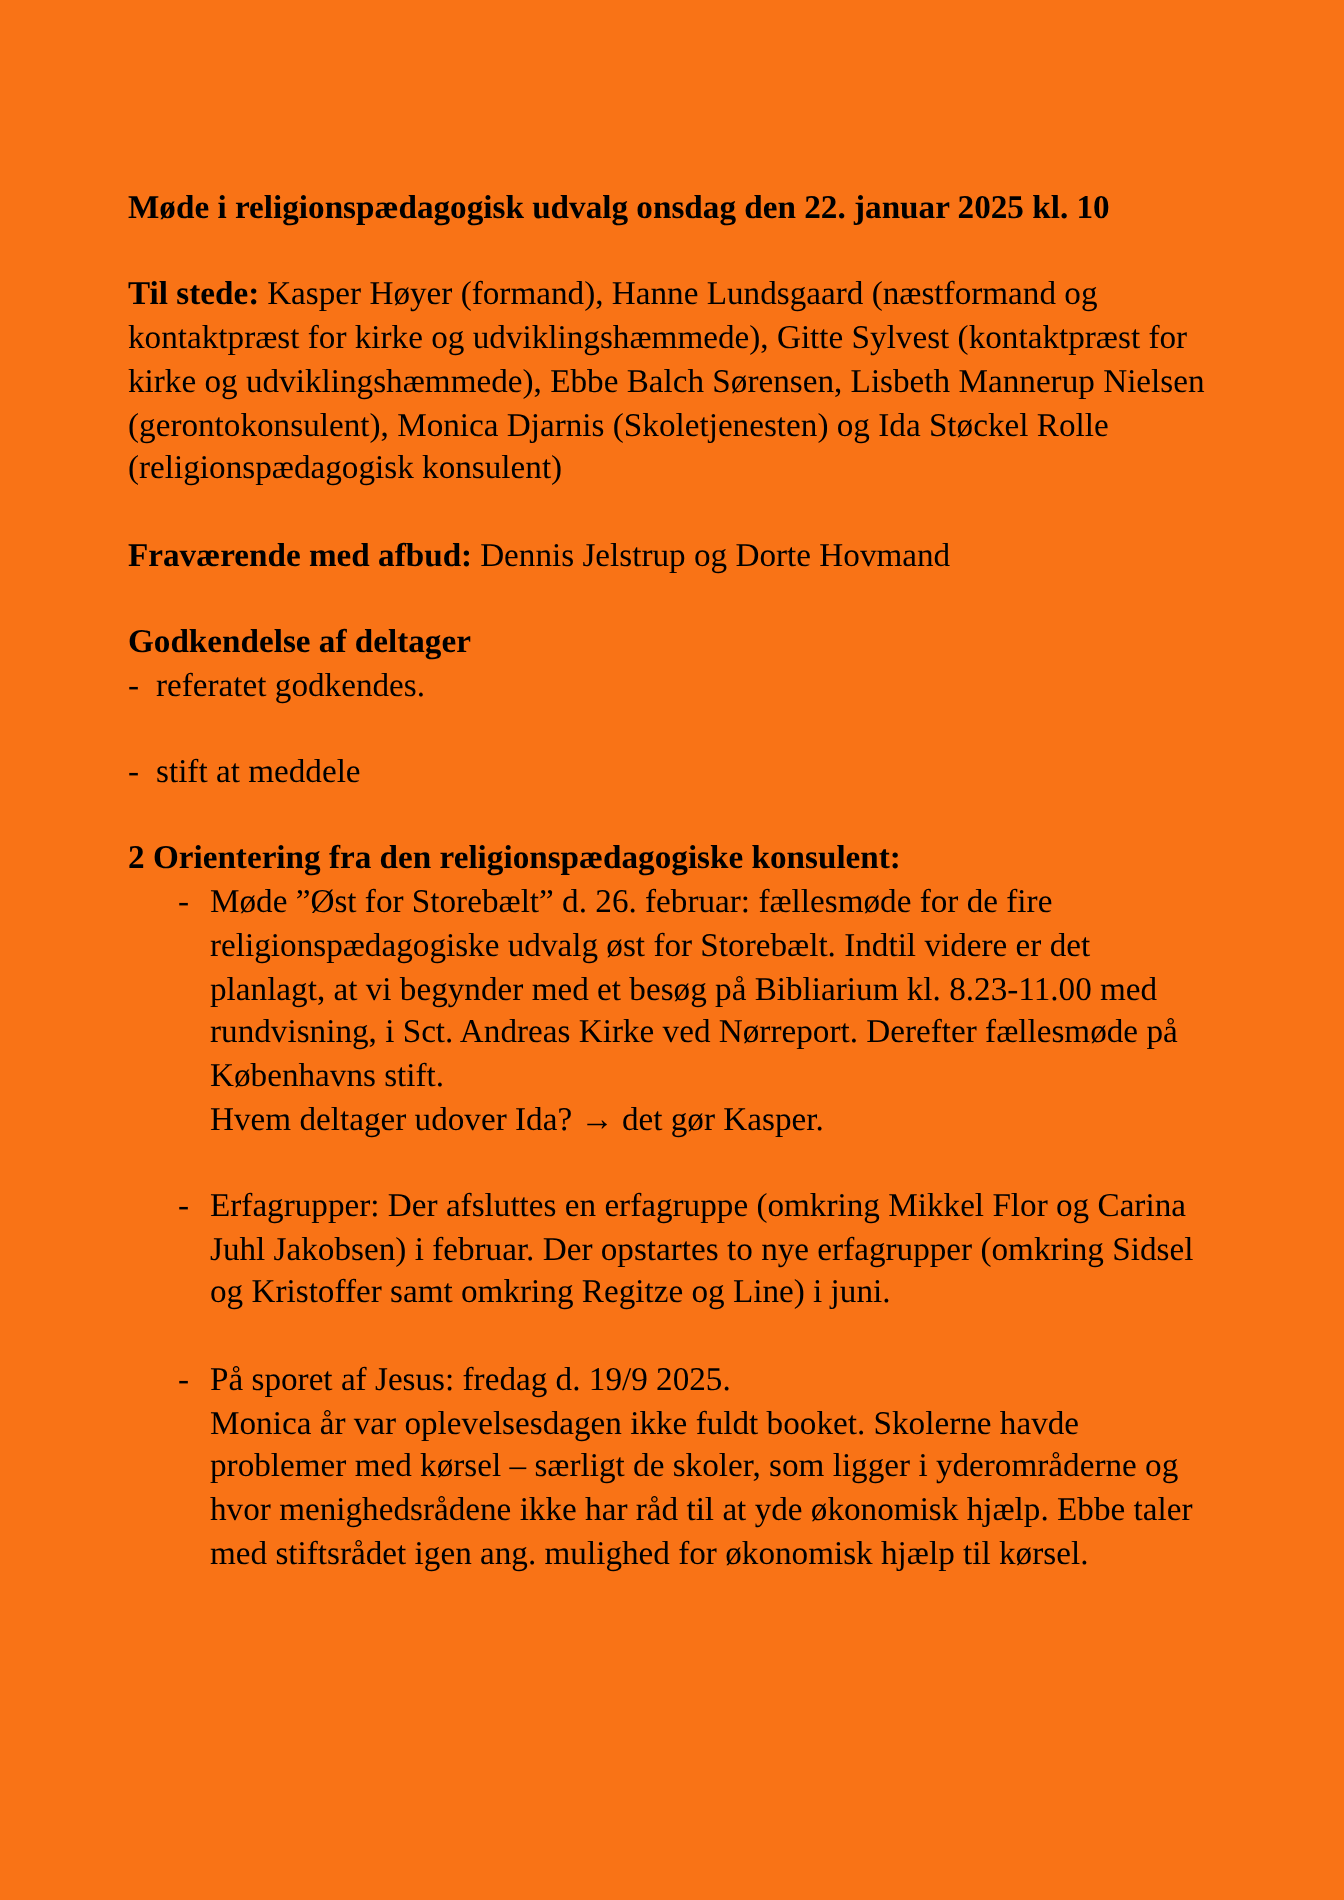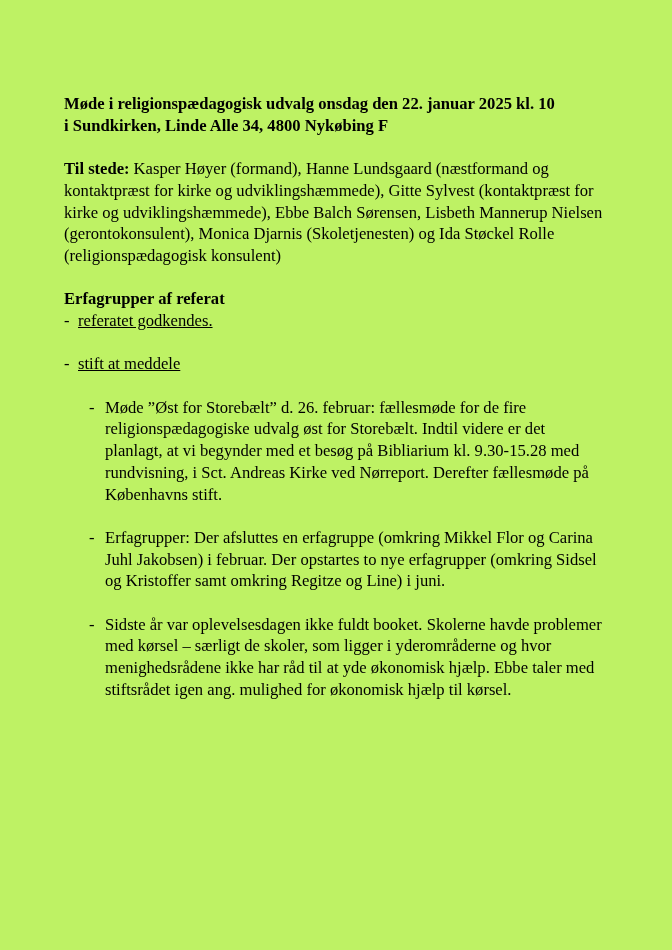--- a/index.html
+++ b/index.html
@@ -4,21 +4,21 @@
 <style>
   html, body {
     margin: 0;
     padding: 0;
     background: #ffffff;
   }
   .page {
     box-sizing: border-box;
     width: 672px;
     height: 950px;
-    background: #bef264;
+    background: #f97316;
     color: #000000;
     font-family: "Liberation Serif", "DejaVu Serif", serif;
     font-size: 16.6px;
     line-height: 21.7px;
     padding: 93px 66px 44px 64px;
     overflow: hidden;
   }
   .block {
     margin: 0 0 21.7px 0;
   }
@@ -31,21 +31,20 @@
   }
   .item-line {
     display: flex;
     align-items: flex-start;
   }
   .item-marker {
     flex: 0 0 14px;
   }
   .item-text {
     flex: 1;
-    text-decoration: underline;
   }
   .bullet {
     display: flex;
     align-items: flex-start;
   }
   .bullet + .bullet {
     margin-top: 21.7px;
   }
   .bullet-marker {
     flex: 0 0 41px;
@@ -56,60 +55,65 @@
     flex: 1;
   }
 </style>
 </head>
 <body>
 
 <div class="page">
 
   <div class="block bold">
     <div>Møde i religionspædagogisk udvalg onsdag den 22. januar 2025 kl. 10</div>
-    <div>i Sundkirken, Linde Alle 34, 4800 Nykøbing F</div>
   </div>
 
   <div class="block">
     <span class="inline-label">Til stede:</span><span>Kasper Høyer (formand), Hanne Lundsgaard (næstformand og kontaktpræst for kirke og udviklingshæmmede), Gitte Sylvest (kontaktpræst for kirke og udviklingshæmmede), Ebbe Balch Sørensen, Lisbeth Mannerup Nielsen (gerontokonsulent), Monica Djarnis (Skoletjenesten) og Ida Støckel Rolle (religionspædagogisk konsulent)</span>
   </div>
 
+  <div class="block">
+    <span class="inline-label">Fraværende med afbud:</span><span>Dennis Jelstrup og Dorte Hovmand</span>
+  </div>
 
   <div class="block">
-    <div class="bold">Erfagrupper af referat</div>
+    <div class="bold">Godkendelse af deltager</div>
     <div class="item-line">
       <span class="item-marker">-</span>
       <span class="item-text">referatet godkendes.</span>
     </div>
   </div>
 
   <div class="block">
     <div class="item-line">
       <span class="item-marker">-</span>
       <span class="item-text">stift at meddele</span>
     </div>
   </div>
 
   <div class="block">
+    <div class="bold">2 Orientering fra den religionspædagogiske konsulent:</div>
 
     <div class="bullet">
       <span class="bullet-marker">-</span>
       <div class="bullet-body">
-        <div>Møde ”Øst for Storebælt” d. 26. februar: fællesmøde for de fire religionspædagogiske udvalg øst for Storebælt. Indtil videre er det planlagt, at vi begynder med et besøg på Bibliarium kl. 9.30-15.28 med rundvisning, i Sct. Andreas Kirke ved Nørreport. Derefter fællesmøde på Københavns stift.</div>
+        <div>Møde ”Øst for Storebælt” d. 26. februar: fællesmøde for de fire religionspædagogiske udvalg øst for Storebælt. Indtil videre er det planlagt, at vi begynder med et besøg på Bibliarium kl. 8.23-11.00 med rundvisning, i Sct. Andreas Kirke ved Nørreport. Derefter fællesmøde på Københavns stift.</div>
+        <div>Hvem deltager udover Ida? → det gør Kasper.</div>
       </div>
     </div>
 
     <div class="bullet">
       <span class="bullet-marker">-</span>
       <div class="bullet-body">
         <div>Erfagrupper: Der afsluttes en erfagruppe (omkring Mikkel Flor og Carina Juhl Jakobsen) i februar. Der opstartes to nye erfagrupper (omkring Sidsel og Kristoffer samt omkring Regitze og Line) i juni.</div>
       </div>
     </div>
 
     <div class="bullet">
       <span class="bullet-marker">-</span>
       <div class="bullet-body">
-        <div>Sidste år var oplevelsesdagen ikke fuldt booket. Skolerne havde problemer med kørsel – særligt de skoler, som ligger i yderområderne og hvor menighedsrådene ikke har råd til at yde økonomisk hjælp. Ebbe taler med stiftsrådet igen ang. mulighed for økonomisk hjælp til kørsel.</div>
+        <div>På sporet af Jesus: fredag d. 19/9 2025.</div>
+        <div>Monica år var oplevelsesdagen ikke fuldt booket. Skolerne havde problemer med kørsel – særligt de skoler, som ligger i yderområderne og hvor menighedsrådene ikke har råd til at yde økonomisk hjælp. Ebbe taler med stiftsrådet igen ang. mulighed for økonomisk hjælp til kørsel.</div>
       </div>
     </div>
   </div>
 
 </div>
 
 </body></html>

